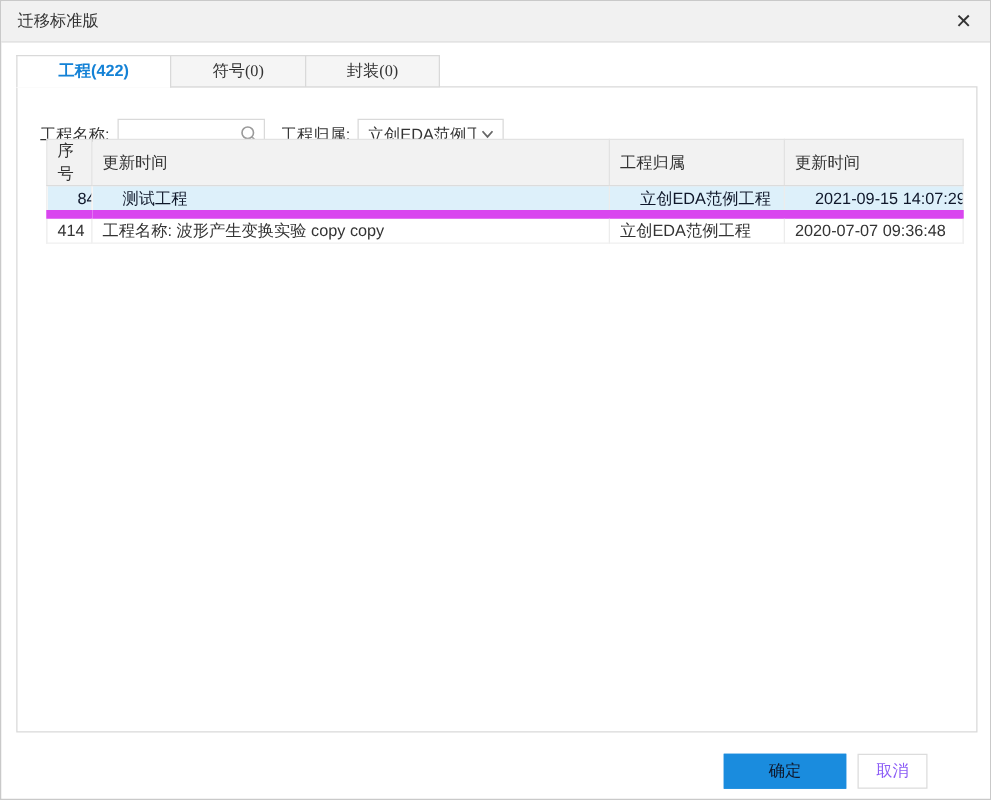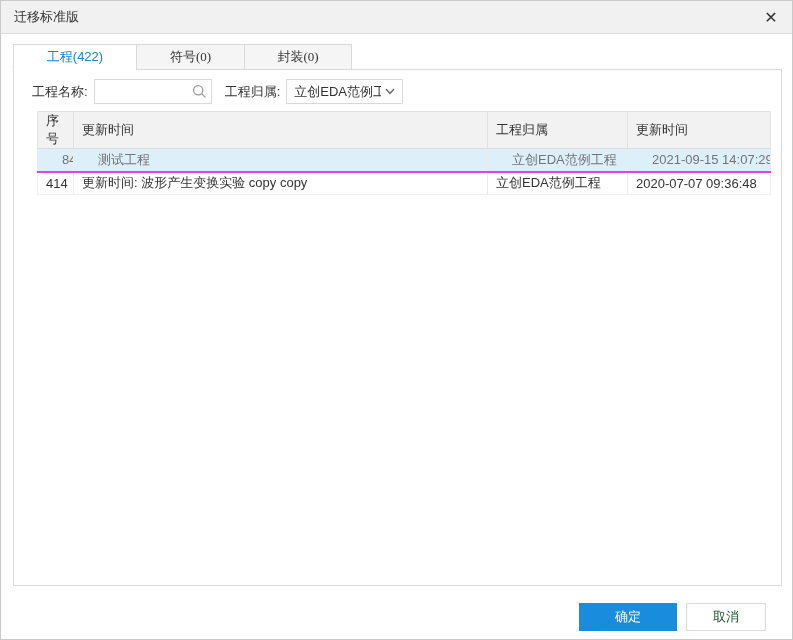--- a/index.html
+++ b/index.html
@@ -26,30 +26,30 @@
 
   
   .tabs { position:absolute; left:12px; top:43px; height:26px; display:flex; z-index:2; }
   .tab {
     height:26px; display:flex; align-items:center; justify-content:center;
     border:1px solid #d9d9d9; background:#f5f5f5; color:#333;
     cursor:pointer; border-right:none;
   }
   .tab:last-child { border-right:1px solid #d9d9d9; }
   .tab.w1 { width:123px; } .tab.w2 { width:108px;font-family:Liberation Serif, serif; }
-  .tab.active { background:#fff; color:#1482d6; border-bottom:1px solid #fff; }
+  .tab.active { background:#fff; color:#1482d6; border-bottom:1px solid #fff;font-weight:bold; }
 
   
   .panel {
     position:absolute; left:12px; top:68px; width:769px; height:517px;
     border:1px solid #d9d9d9; background:#fff;
   }
 
   
-  .filters { position:absolute; left:18px; top:9px; display:flex; align-items:center;justify-content:space-between; }
+  .filters { position:absolute; left:18px; top:25px; display:flex; align-items:center;justify-content:space-between; }
   .filter-label { color:#333; margin-right:6px; }
   .search-box {
     position:relative; width:118px; height:25px; margin-right:13px;
   }
   .search-box input {
     width:100%; height:100%; border:1px solid #d9d9d9; background:#fff;
     padding:0 24px 0 6px; font-size:13px; font-family:inherit; outline:none;
   }
   .search-icon { position:absolute; right:5px; top:5px; width:15px; height:15px; }
   .select-box {
@@ -72,32 +72,32 @@
   }
   table.grid td {
     height:23px; padding:0 8px; color:#333;
     border-left:1px solid #ececec; border-right:1px solid #ececec;
     border-bottom:1px solid #f0f0f0;
     white-space:nowrap; overflow:hidden;
   }
   table.grid tbody tr { background:#fff; cursor:pointer; }
   table.grid tbody tr:nth-child(odd) { background:#fafafa; }
   table.grid tbody tr.selected { background:#ddf0fa; }
-  table.grid tbody tr.selected td { color:#737373; border-bottom:2px solid #d946ef;padding-left:24px; }
+  table.grid tbody tr.selected td { color:#0f172a; border-bottom:7px solid #d946ef;padding-left:24px; }
 
   
   .footer-btn {
     position:absolute; top:602px; height:28px; font-size:13px; font-family:inherit;
     display:flex; align-items:center; justify-content:center; cursor:pointer;
   }
   .btn-confirm {
-    left:578px; width:98px; background:#1a8cde; color:#ffffff; border:1px solid #1a8cde;
+    left:578px; width:98px; background:#1a8cde; color:#0f172a; border:1px solid #1a8cde;
   }
   .btn-cancel {
-    left:685px; width:80px; background:#fff; color:#14532d; border:1px solid #dcdcdc;
+    left:685px; width:56px; background:#fff; color:#8b5cf6; border:1px solid #dcdcdc;
   }
   svg { display:block; }
 </style>
 </head>
 <body>
 
 <div class="dialog">
 
   <div class="titlebar">
     <span class="title">迁移标准版</span>
@@ -151,21 +151,21 @@
       </thead>
       <tbody>
           <tr class="selected">
             <td>84</td>
             <td>测试工程</td>
             <td>立创EDA范例工程</td>
             <td>2021-09-15 14:07:29</td>
           </tr>
           <tr>
             <td>414</td>
-            <td>更新时间: 波形产生变换实验 copy copy</td>
+            <td>工程名称: 波形产生变换实验 copy copy</td>
             <td>立创EDA范例工程</td>
             <td>2020-07-07 09:36:48</td>
           </tr>
         </tbody>
     </table>
 
   </div>
 
   <button class="footer-btn btn-confirm">确定</button>
   <button class="footer-btn btn-cancel">取消</button>

